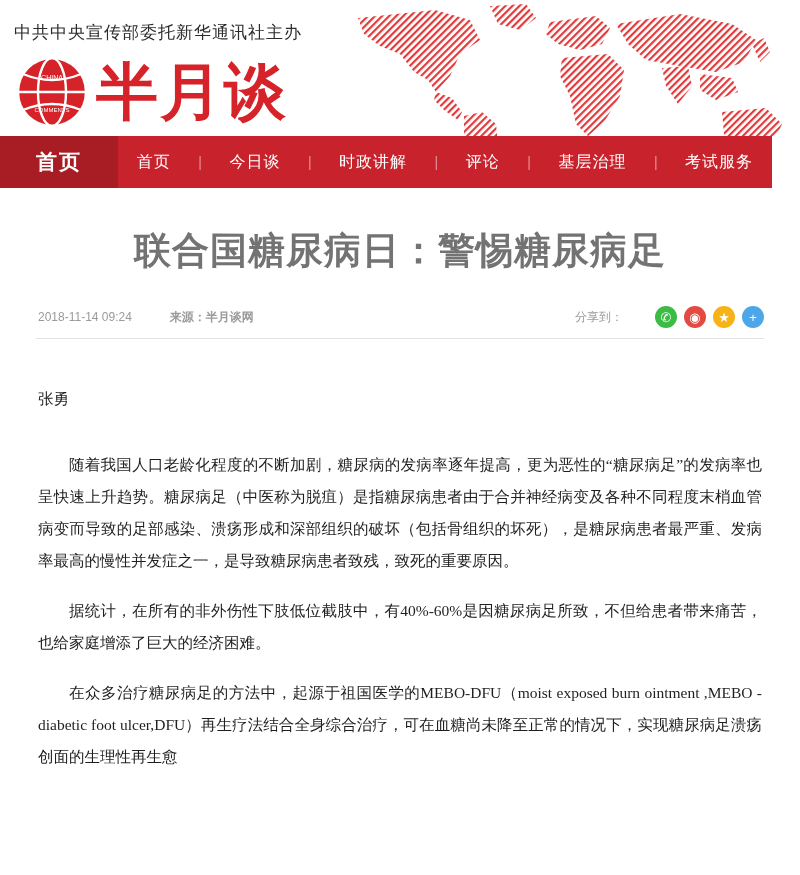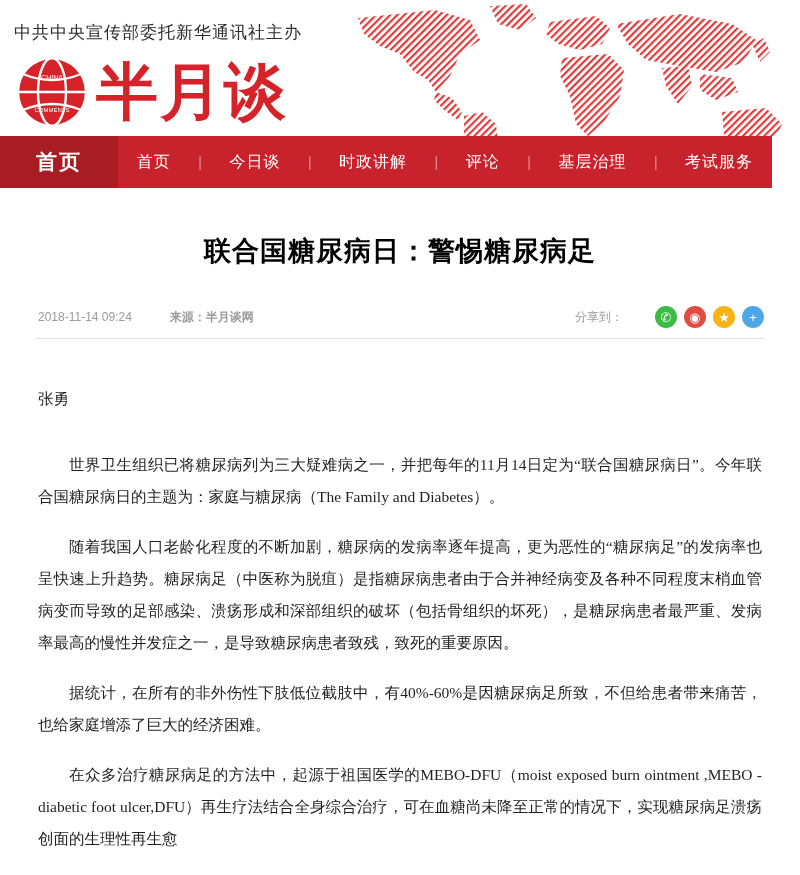--- a/index.html
+++ b/index.html
@@ -101,22 +101,22 @@
 
   
   .article {
     width: 800px;
     padding: 0 36px;
   }
   .article-title {
     text-align: center;
     font-family: "Liberation Serif", serif;
     font-weight: bold;
-    font-size: 27px;
-    color: #000000;
+    font-size: 37px;
+    color: #737373;
     letter-spacing: 1px;
     margin: 44px 0 0 0;
     line-height: 38px;
   }
   .meta-bar {
     margin-top: 30px;
     height: 34px;
     display: flex;
     align-items: center;
     font-size: 12px;
@@ -269,18 +269,17 @@
       <span class="share-icon sh-weibo">◉</span>
       <span class="share-icon sh-qzone">★</span>
       <span class="share-icon sh-more">+</span>
     </span>
   </div>
 
   <div class="divider"></div>
 
   <div class="body-text">
     <p class="byline">张勇</p>
-    <p class="para">世界卫生组织已将糖尿病列为三大疑难病之一，并把每年的11月14日定为“联合国糖尿病日”。今年联合国糖尿病日的主题为：家庭与糖尿病（The Family and Diabetes）。</p>
     <p class="para">随着我国人口老龄化程度的不断加剧，糖尿病的发病率逐年提高，更为恶性的“糖尿病足”的发病率也呈快速上升趋势。糖尿病足（中医称为脱疽）是指糖尿病患者由于合并神经病变及各种不同程度末梢血管病变而导致的足部感染、溃疡形成和深部组织的破坏（包括骨组织的坏死），是糖尿病患者最严重、发病率最高的慢性并发症之一，是导致糖尿病患者致残，致死的重要原因。</p>
     <p class="para">据统计，在所有的非外伤性下肢低位截肢中，有40%-60%是因糖尿病足所致，不但给患者带来痛苦，也给家庭增添了巨大的经济困难。</p>
     <p class="para">在众多治疗糖尿病足的方法中，起源于祖国医学的MEBO-DFU（moist exposed burn ointment ,MEBO -diabetic foot ulcer,DFU）再生疗法结合全身综合治疗，可在血糖尚未降至正常的情况下，实现糖尿病足溃疡创面的生理性再生愈</p>
   </div>
 </div>
 
 </body></html>

